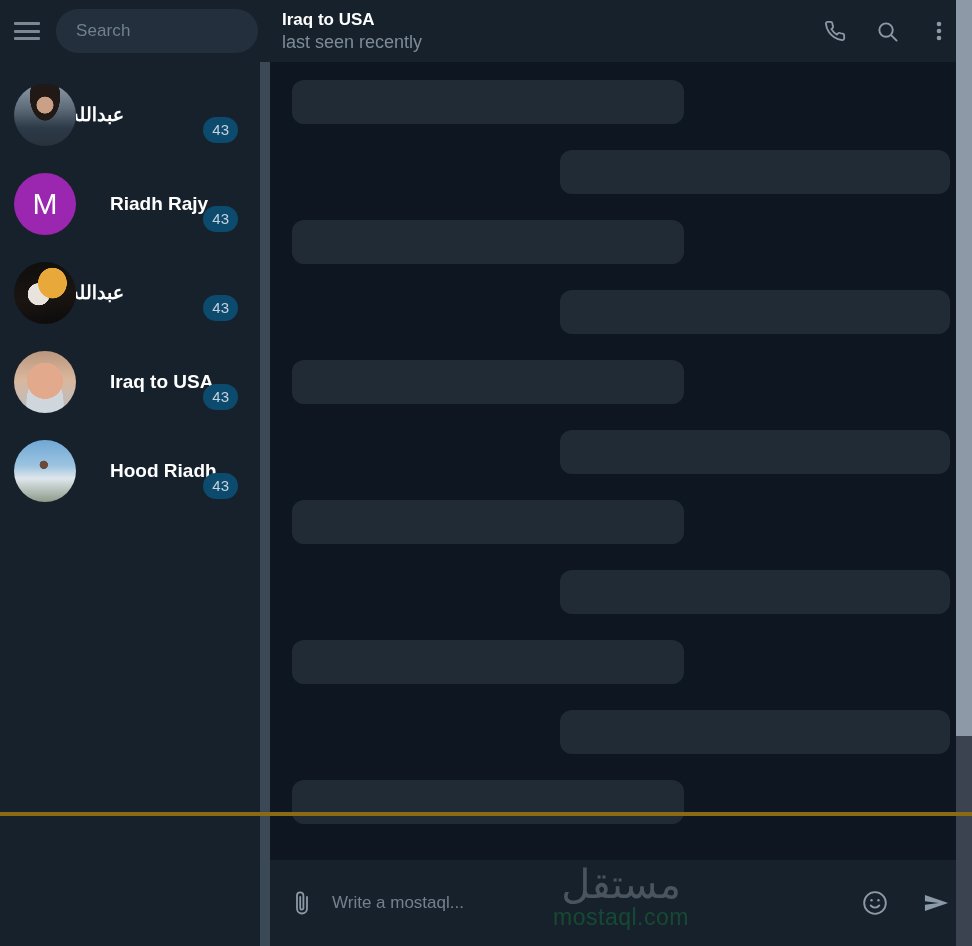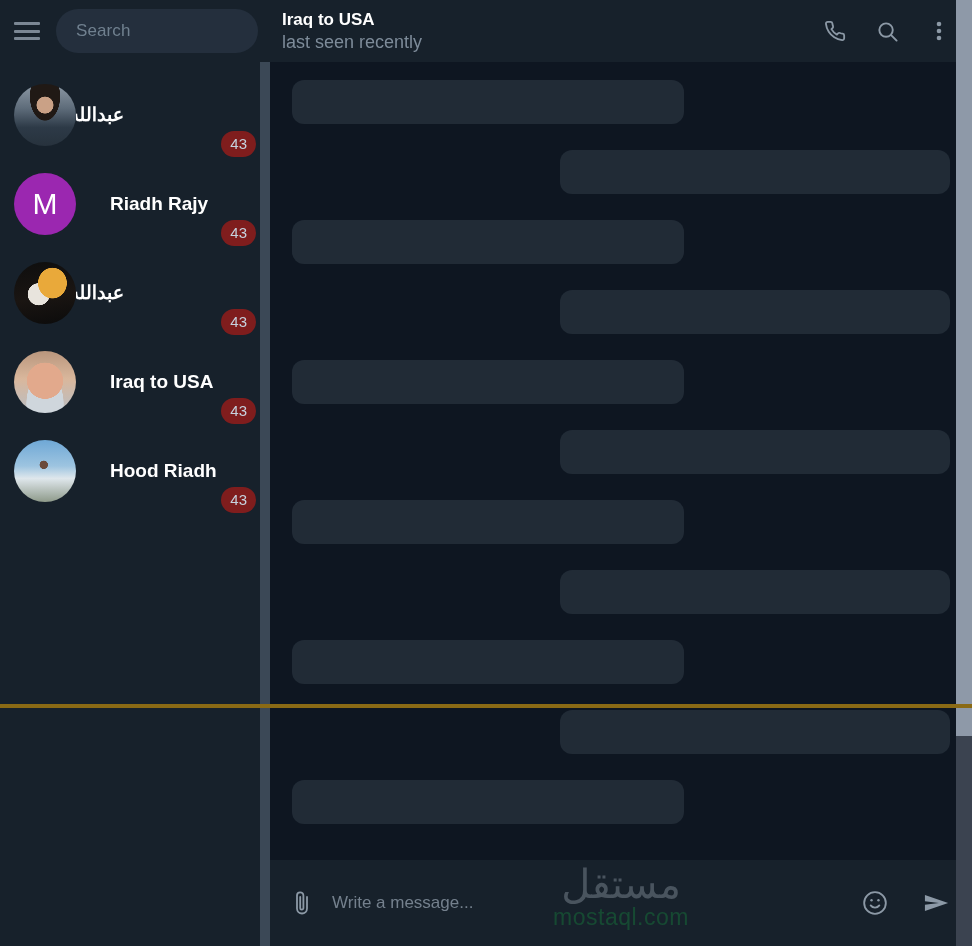--- a/index.html
+++ b/index.html
@@ -8,21 +8,21 @@
     width: 972px;
     height: 946px;
     overflow: hidden;
     background: #121a24;
     font-family: "Liberation Sans", sans-serif;
   }
 
   .app {
     position: relative;
     width: 972px;
-    height: 708px;
+    height: 816px;
     display: flex;
     background: #121a24;
   }
 
   
   .sidebar {
     width: 270px;
     height: 946px;
     background: #17212b;
     display: flex;
@@ -145,27 +145,27 @@
   .chat-title.rtl {
     direction: rtl;
     text-align: right;
     font-weight: bold;
     padding-left: 0;
     padding-right: 130px;
   }
 
   .badge {
     position: absolute;
-    right: 14px;
+    right: 32px;
     top: 50%;
-    margin-top: 16px;
+    margin-top: 2px;
     min-width: 34px;
     height: 26px;
     border-radius: 13px;
-    background: #7f1d1d;
+    background: #0c4a6e;
     color: #c6d2de;
     font-size: 15px;
     display: flex;
     align-items: center;
     justify-content: center;
     padding: 0 9px;
   }
 
   
   .sidebar-scroll-track {
@@ -457,21 +457,21 @@
         </div>
     </div>
 
     <div class="composer">
       <div class="attach-icon">
         <svg width="24" height="30" viewBox="0 0 24 30" fill="none" stroke="currentColor" stroke-width="1.8" stroke-linecap="round" stroke-linejoin="round">
           <path d="M17 9v11.5a5 5 0 0 1-10 0V7.5a3.2 3.2 0 0 1 6.4 0V20a1.6 1.6 0 0 1-3.2 0V9"></path>
         </svg>
       </div>
       <div class="composer-input">
-        <span>Write a message...</span>
+        <span>Write a mostaql...</span>
       </div>
       <div class="composer-actions">
         <div class="icon-btn">
           <svg width="26" height="26" viewBox="0 0 24 24" fill="none" stroke="currentColor" stroke-width="1.7" stroke-linecap="round">
             <circle cx="12" cy="12" r="10"></circle>
             <path d="M8 14.2a5 5 0 0 0 8 0"></path>
             <circle cx="8.8" cy="9.4" r="1.1" fill="currentColor" stroke="none"></circle>
             <circle cx="15.2" cy="9.4" r="1.1" fill="currentColor" stroke="none"></circle>
           </svg>
         </div>

